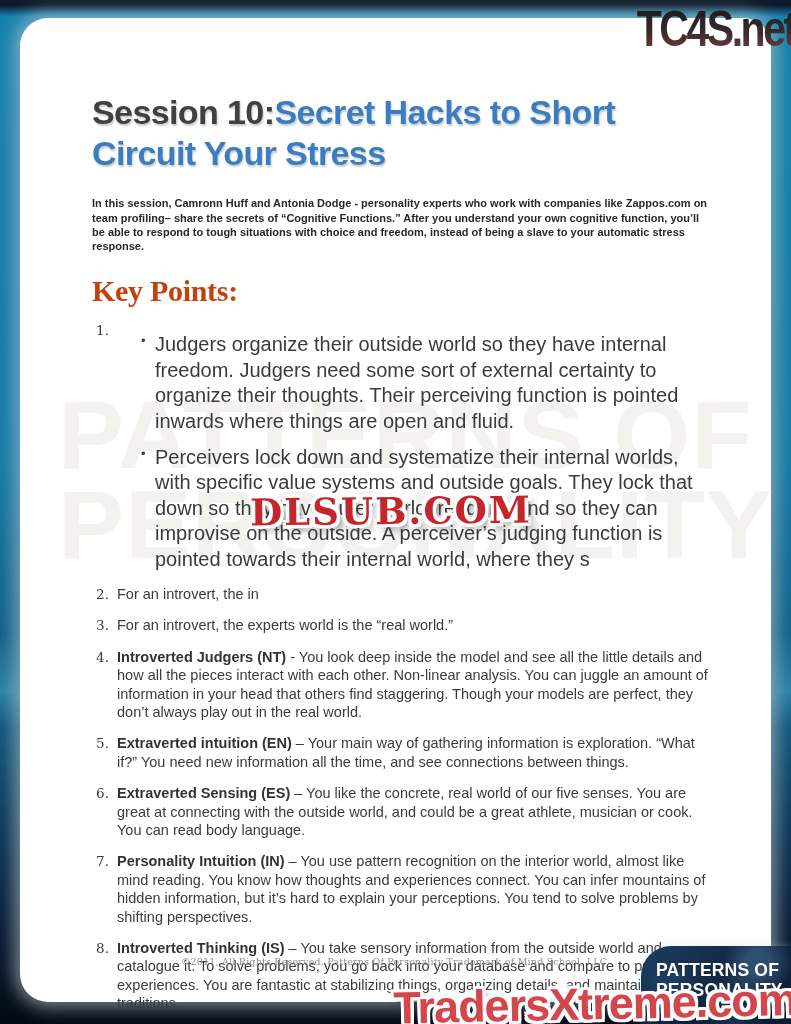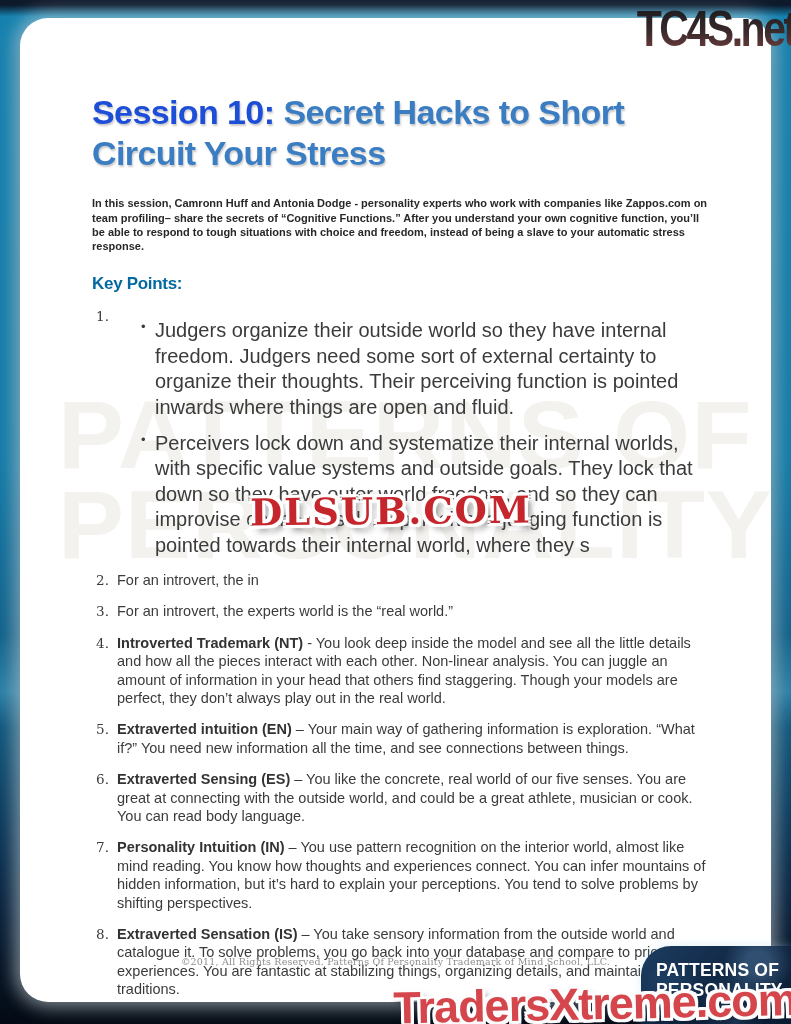--- a/index.html
+++ b/index.html
@@ -40,33 +40,33 @@
     user-select:none;
   }
 
   
   .title {
     margin-top:74px; width:585px;
     font-size:34px; font-weight:bold; line-height:1.21;
     letter-spacing:-0.6px;
     text-shadow:1px 2px 2px rgba(60,60,60,0.28);
   }
-  .title-prefix { color:#1d4ed8; margin-right:9px; }
+  .title-prefix { color:#404040; }
   .title-highlight { color:#3a7dc2; }
 
   
   .intro {
     margin-top:22px;
     font-size:11px; font-weight:bold; color:#282828; line-height:1.3;
   }
 
   
   .kp-heading {
     margin-top:21px;
-    font-size:17px; font-weight:bold; color:#0369a1; letter-spacing:-0.3px;
+    font-size:30px; font-weight:bold; color:#c2410c; letter-spacing:-0.3px;font-family:Liberation Serif, serif;
   }
   .kp-list { margin-top:13px; }
   .kp-item { display:flex; margin-bottom:13px; }
   .kp-num {
     flex:0 0 17px; text-align:right; margin-right:8px;
     font-family:"DejaVu Serif", serif; font-size:13.5px; color:#3b3b3b;
     padding-top:1px;
   }
   .kp-body { flex:1; font-size:14.5px; line-height:1.27; color:#3b3b3b; }
   .kp-lead { font-weight:bold; color:#333; }
@@ -177,21 +177,21 @@
 
   <div class="kp-item">
     <div class="kp-num">3.</div>
     <div class="kp-body"><span>For an introvert, the experts world is the “real world.”</span>
       
     </div>
   </div>
 
   <div class="kp-item">
     <div class="kp-num">4.</div>
-    <div class="kp-body"><span class="kp-lead">Introverted Trademark (NT)</span><span> - You look deep inside the model and see all the little details and how all the pieces interact with each other. Non-linear analysis. You can juggle an amount of information in your head that others find staggering. Though your models are perfect, they don’t always play out in the real world.</span>
+    <div class="kp-body"><span class="kp-lead">Introverted Judgers (NT)</span><span> - You look deep inside the model and see all the little details and how all the pieces interact with each other. Non-linear analysis. You can juggle an amount of information in your head that others find staggering. Though your models are perfect, they don’t always play out in the real world.</span>
       
     </div>
   </div>
 
   <div class="kp-item">
     <div class="kp-num">5.</div>
     <div class="kp-body"><span class="kp-lead">Extraverted intuition (EN)</span><span> – Your main way of gathering information is exploration. “What if?” You need new information all the time, and see connections between things.</span>
       
     </div>
   </div>
@@ -205,21 +205,21 @@
 
   <div class="kp-item">
     <div class="kp-num">7.</div>
     <div class="kp-body"><span class="kp-lead">Personality Intuition (IN)</span><span> – You use pattern recognition on the interior world, almost like mind reading. You know how thoughts and experiences connect. You can infer mountains of hidden information, but it’s hard to explain your perceptions. You tend to solve problems by shifting perspectives.</span>
       
     </div>
   </div>
 
   <div class="kp-item">
     <div class="kp-num">8.</div>
-    <div class="kp-body"><span class="kp-lead">Extraverted Sensation (IS)</span><span> – You take sensory information from the outside world and catalogue it. To solve problems, you go back into your database and compare to prior experiences. You are fantastic at stabilizing things, organizing details, and maintaining traditions.</span>
+    <div class="kp-body"><span class="kp-lead">Introverted Thinking (IS)</span><span> – You take sensory information from the outside world and catalogue it. To solve problems, you go back into your database and compare to prior experiences. You are fantastic at stabilizing things, organizing details, and maintaining traditions.</span>
       
     </div>
   </div>
 </div>
   </div>
 
   <div class="copyright">©2011, All Rights Reserved. Patterns Of Personality Trademark of Mind School, LLC.</div>
 </div>
 
 <div class="tc4s">TC4S.net</div>

